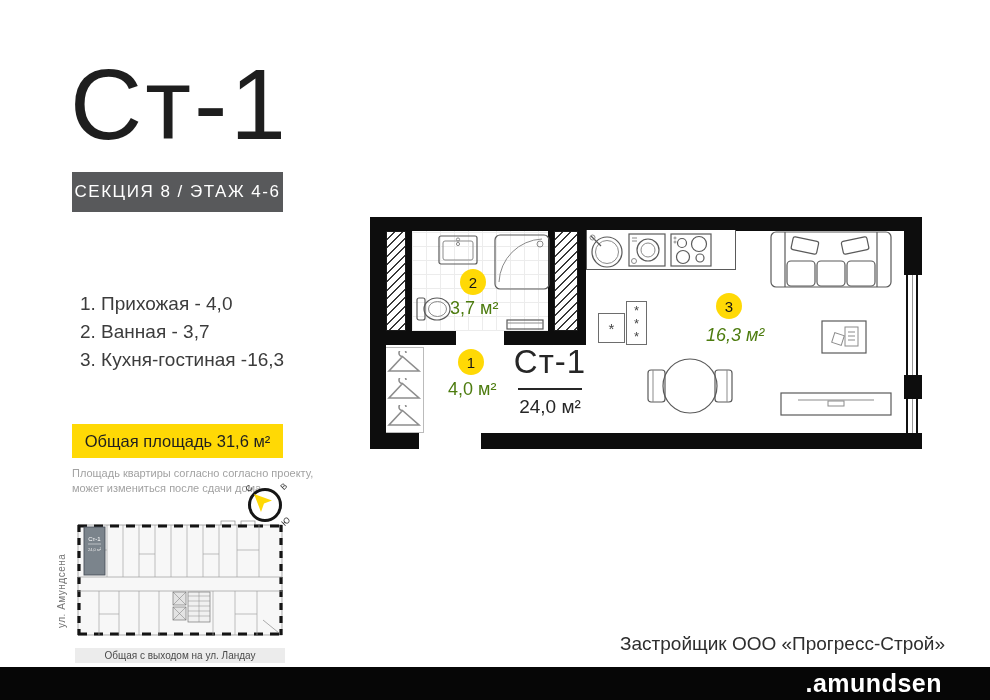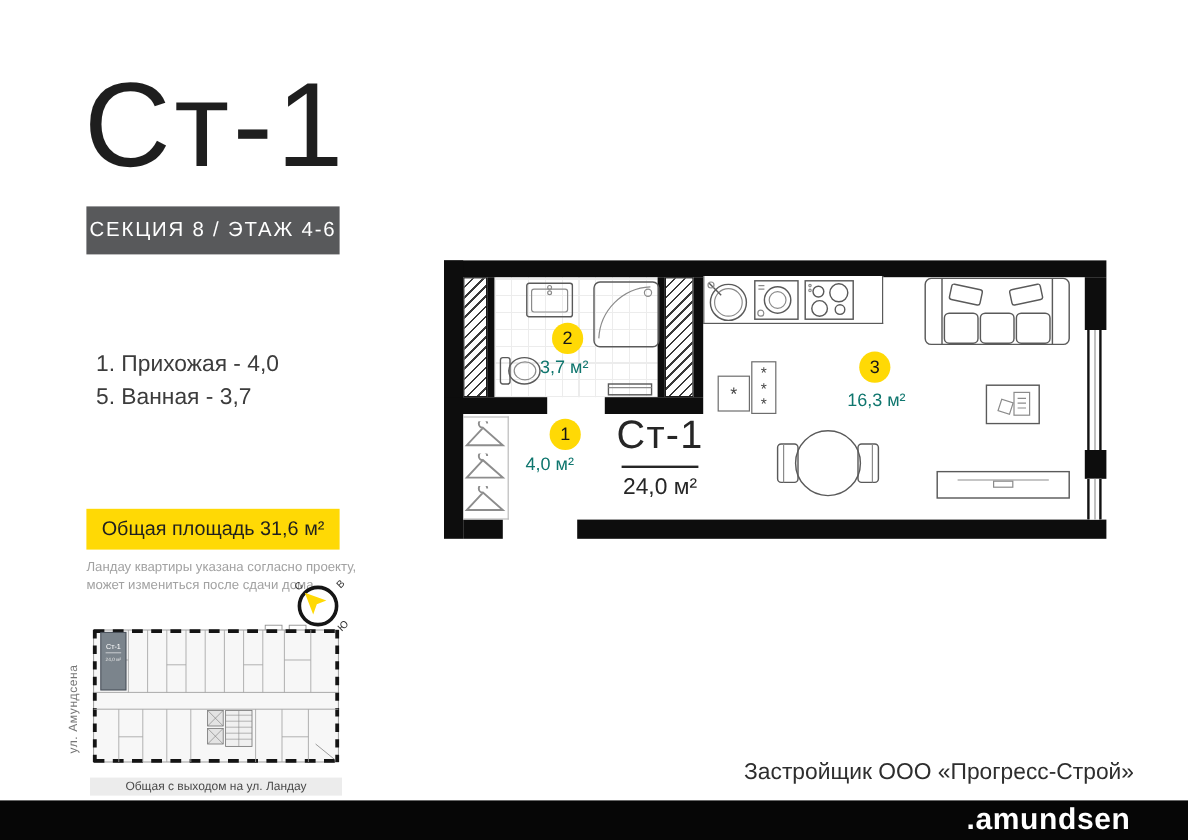--- a/index.html
+++ b/index.html
@@ -62,49 +62,50 @@
     display:flex;align-items:center;justify-content:center;text-align:center;}
   .vent-single{left:228px;top:96px;width:27px;height:30px;font-size:15px;}
   .vent-triple{left:256px;top:84px;width:21px;height:44px;font-size:13px;line-height:13px;white-space:pre-line;}
   .closet{left:16px;top:130px;width:38px;height:86px;border:1px solid #bbb;border-left:none;box-sizing:border-box;
     display:flex;flex-direction:column;justify-content:space-between;padding:3px 0;}
   .furn{position:absolute;}
   .furn svg{display:block;}
 
   .marker{position:absolute;width:26px;height:26px;border-radius:50%;background:#ffd905;color:#161616;
     display:flex;align-items:center;justify-content:center;font-size:15px;font-weight:500;}
-  .area-label{position:absolute;font-size:15px;color:#0f766e;}
+  .area-label{position:absolute;font-size:18px;color:#4d7c0f;}
   .unit-title{left:128px;top:126px;width:104px;text-align:center;}
   .unit-title .t{font-size:33px;letter-spacing:1px;color:#262626;}
   .unit-title .rule{width:64px;height:2px;background:#262626;margin:7px auto 6px;}
   .unit-title .a{font-size:19px;color:#262626;}
 
   svg .ln{stroke:#5a5a5a;stroke-width:1.2;fill:none;}
   svg .lt{stroke:#8b8b8b;stroke-width:1;fill:none;}
 </style>
 </head>
 <body>
 
 <div class="abs big-title">Ст-1</div>
 
 <div class="abs section-badge">
   <span>СЕКЦИЯ 8 / ЭТАЖ 4-6</span>
 </div>
 
 <div class="abs room-list">
   <div>1. Прихожая - 4,0</div>
-  <div>5. Ванная - 3,7</div>
+  <div>2. Ванная - 3,7</div>
+  <div>3. Кухня-гостиная -16,3</div>
 </div>
 
 <div class="abs total-badge">
   <span>Общая площадь 31,6 м²</span>
 </div>
 
 <div class="abs disclaimer">
-  <div>Ландау квартиры указана согласно проекту,</div>
+  <div>Площадь квартиры согласно согласно проекту,</div>
   <div>может измениться после сдачи дома</div>
 </div>
 
 <div class="abs compass">
   <svg width="56" height="56" viewBox="0 0 56 56">
     <circle cx="28" cy="28" r="15.5" fill="#fff" stroke="#151515" stroke-width="3"></circle>
     <path d="M17,17 L35,23.5 L27,26.5 L24,35 Z" fill="#ffd905"></path>
     <text x="9" y="15" font-size="8.5" fill="#333" transform="rotate(-45 11 12)">С</text>
     <text x="44" y="13" font-size="8.5" fill="#333" transform="rotate(-45 46 10)">В</text>
     <text x="45" y="49" font-size="8.5" fill="#333" transform="rotate(-45 47 46)">Ю</text>
@@ -314,31 +315,31 @@
     <svg width="112" height="24" viewBox="0 0 112 24">
       <rect x="1" y="1" width="110" height="22" class="ln"></rect>
       <line x1="18" y1="8" x2="94" y2="8" class="lt"></line>
       <rect x="48" y="9" width="16" height="5" class="lt"></rect>
     </svg>
   </div>
 
   <div class="marker" style="left:88px;top:132px;">
     <span>1</span>
   </div>
-  <div class="area-label" style="left:68px;top:162px;">4,0 м²</div>
+  <div class="area-label" style="left:78px;top:162px;">4,0 м²</div>
 
   <div class="marker" style="left:90px;top:52px;">
     <span>2</span>
   </div>
   <div class="area-label" style="left:80px;top:81px;">3,7 м²</div>
 
   <div class="marker" style="left:346px;top:76px;">
     <span>3</span>
   </div>
-  <div class="area-label" style="left:336px;top:108px;">16,3 м²</div>
+  <div class="area-label" style="left:336px;top:108px;font-style:italic;">16,3 м²</div>
 
   <div class="abs unit-title" style="position:absolute;">
     <div class="t">Ст-1</div>
     <div class="rule"></div>
     <div class="a">24,0 м²</div>
   </div>
 </div>
 
 <div class="abs developer">Застройщик ООО «Прогресс-Строй»</div>
 <div class="abs footer-bar">

